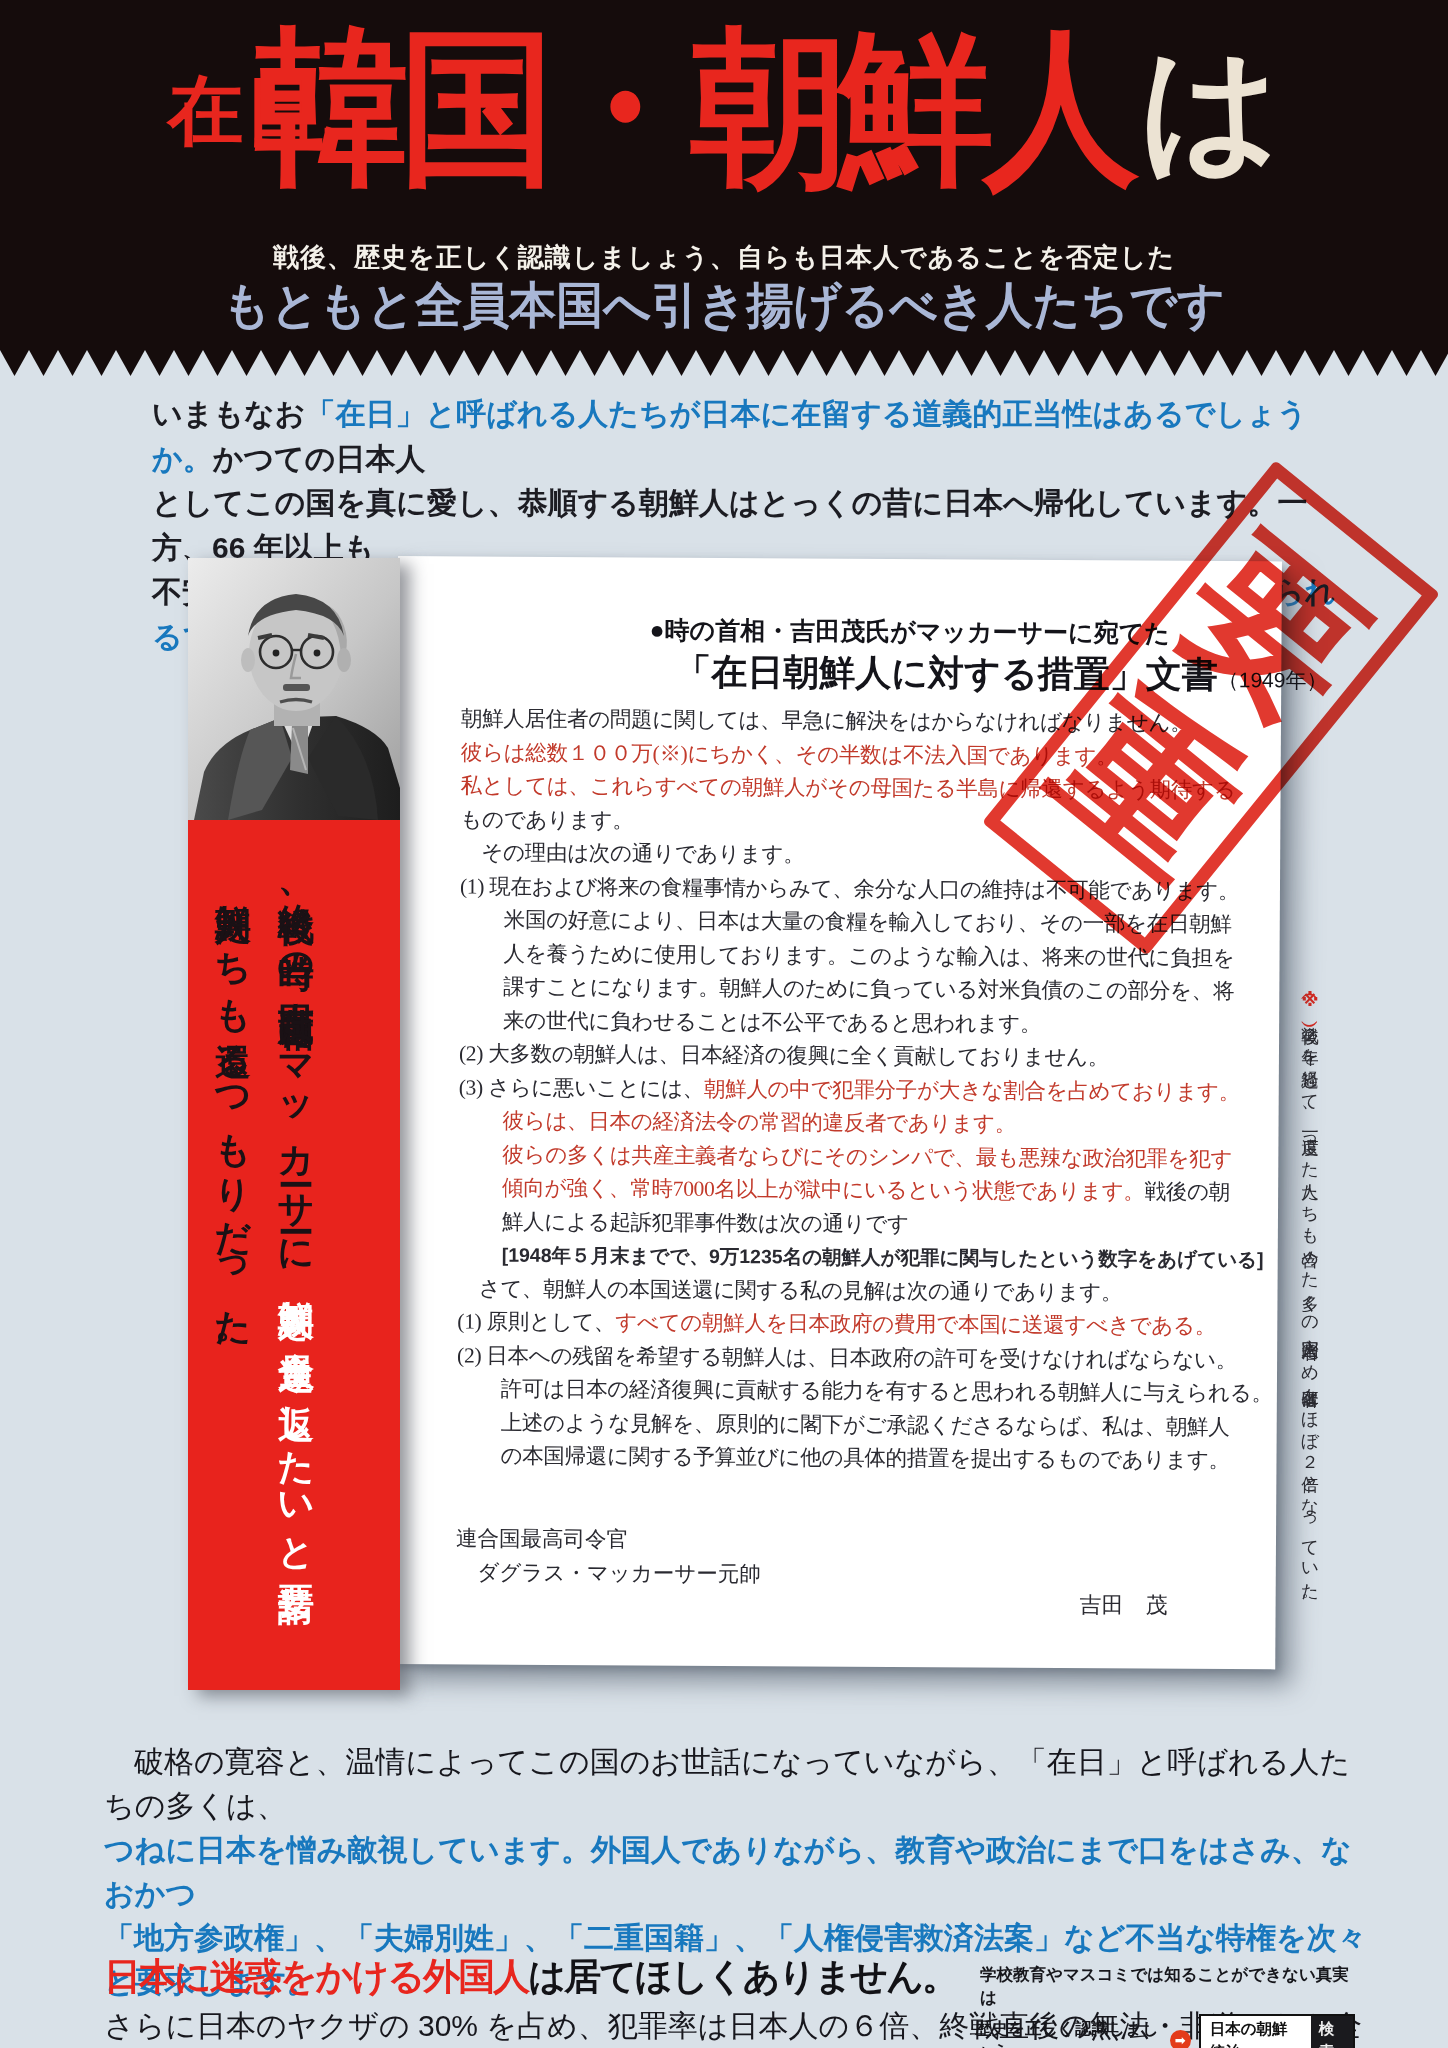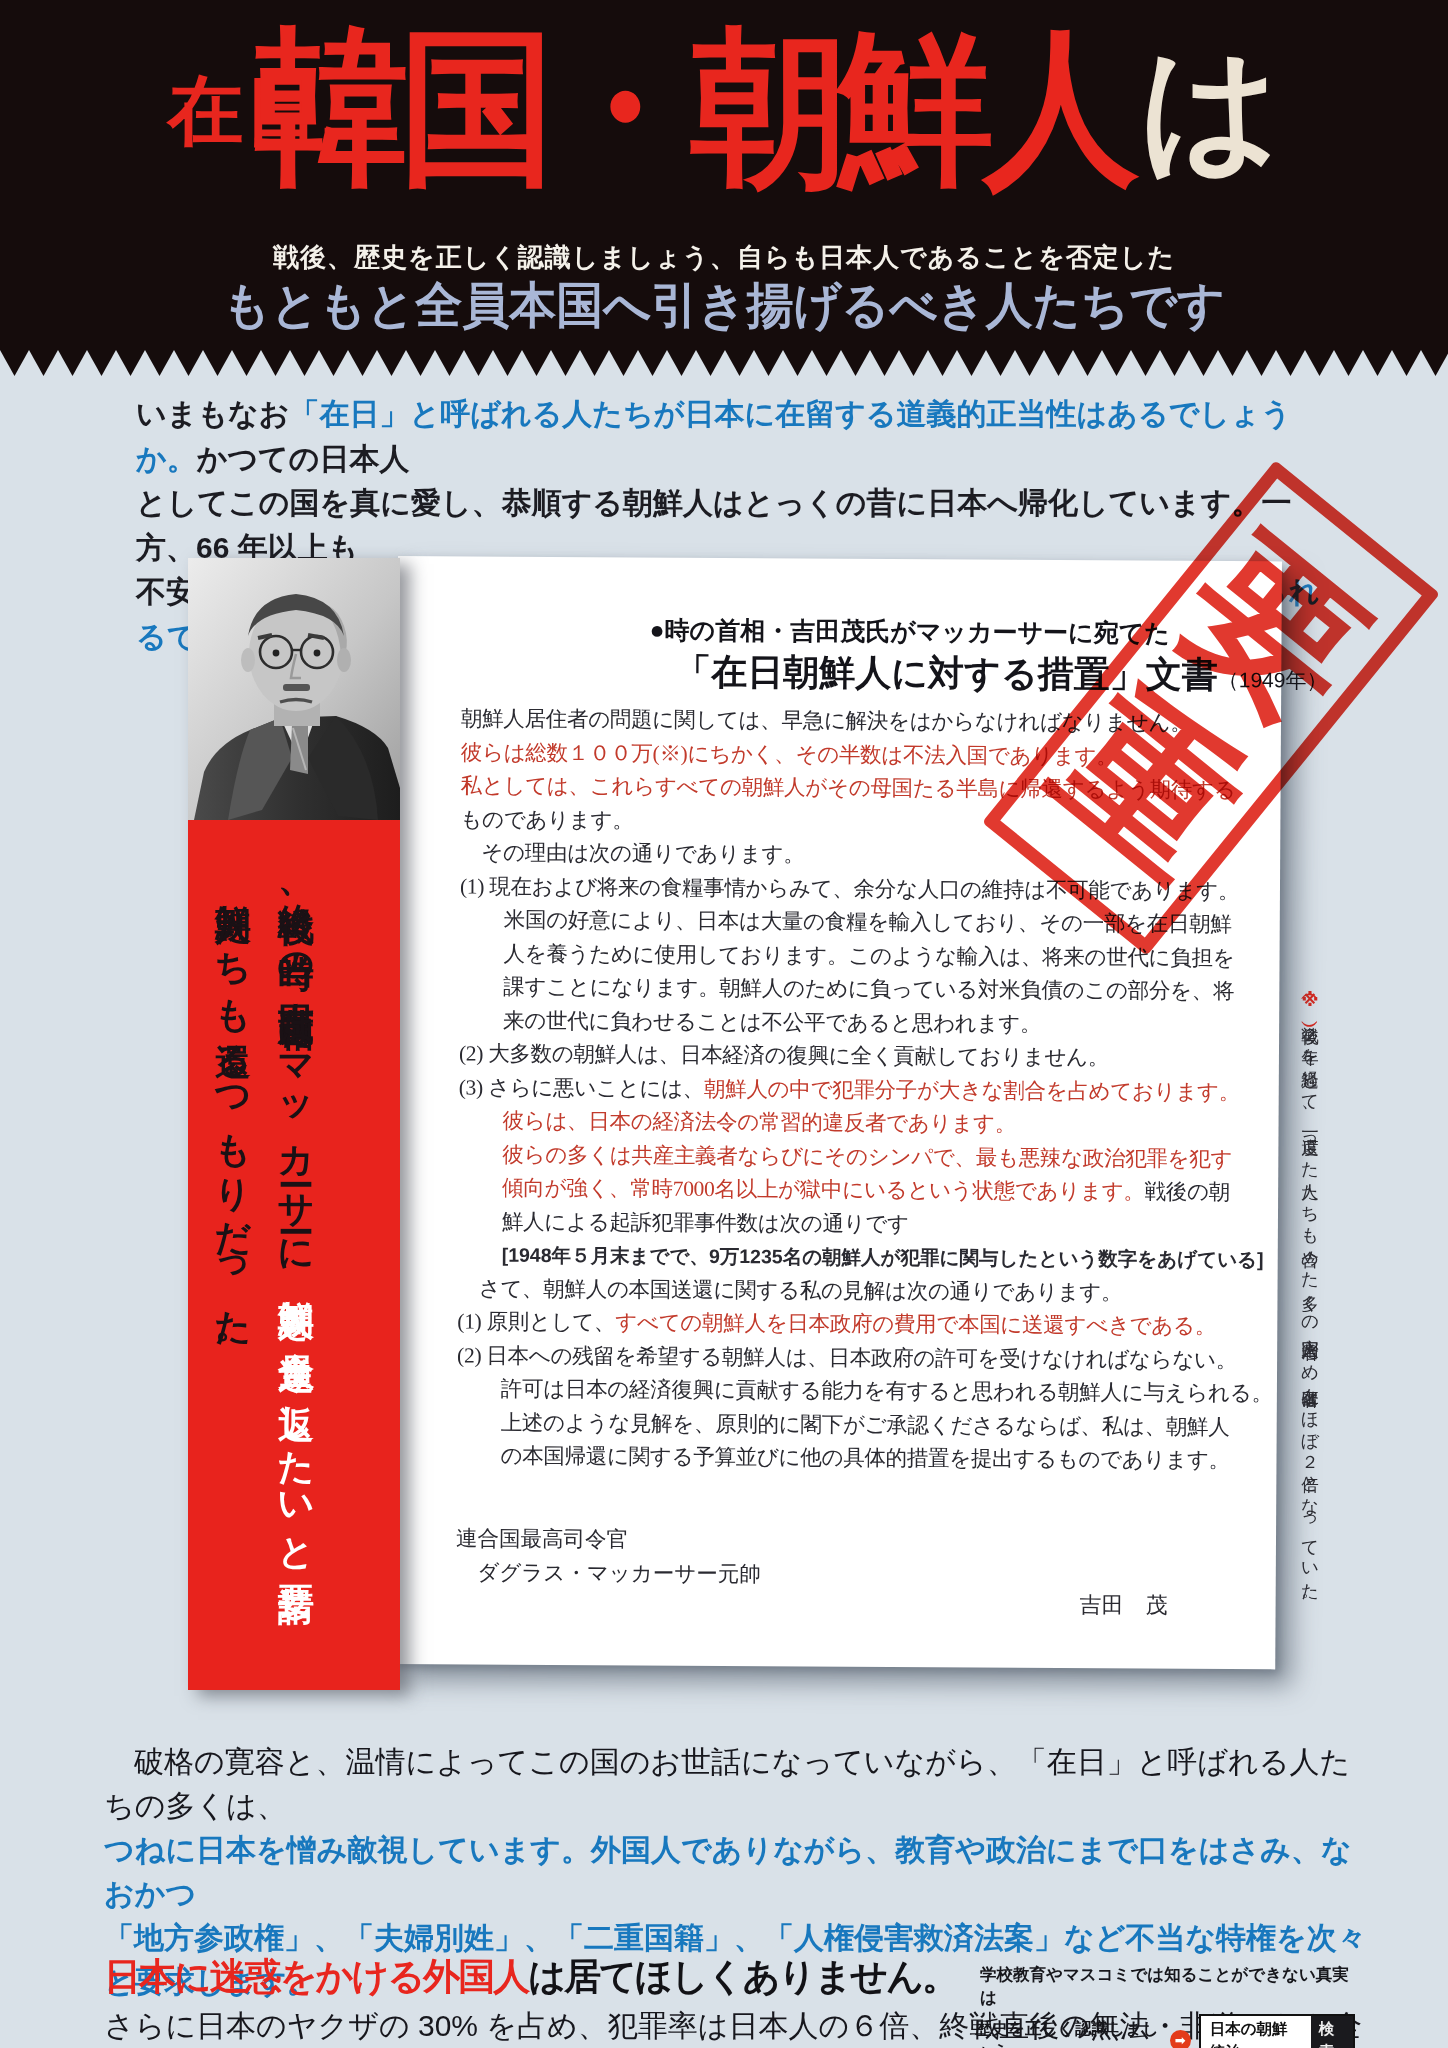--- a/index.html
+++ b/index.html
@@ -11,21 +11,21 @@
   
   .masthead{position:absolute;left:0;top:0;width:1448px;height:350px;background:#150c0c;}
   .title-row{position:absolute;left:50%;top:30px;transform:translateX(-50%);display:flex;align-items:center;white-space:nowrap;}
   .zainichi{width:1em;font-size:76px;line-height:.98;font-weight:900;color:#e8261e;word-break:break-all;margin:6px 10px 0 0;letter-spacing:0;}
   .title-main{font-size:156px;font-weight:900;color:#e8261e;letter-spacing:-10px;line-height:1;transform:scaleY(1.08);}
   .title-wa{font-size:138px;font-weight:600;color:#ece3d3;line-height:1;margin-left:10px;}
   .subtitle{position:absolute;left:0;top:240px;width:100%;text-align:center;font-size:26px;font-weight:700;color:#f4f1ea;letter-spacing:1px;margin:0;}
   .tagline{position:absolute;left:0;top:274px;width:100%;text-align:center;font-size:47px;font-weight:900;color:#a9b7d6;letter-spacing:0;margin:0;transform:scaleY(1.05);}
   .zigzag{position:absolute;left:0;top:350px;width:1448px;height:26px;display:block;}
   
-  .intro{position:absolute;left:136px;top:392px;width:1200px;font-size:30px;line-height:44.5px;font-weight:600;}
+  .intro{position:absolute;left:152px;top:392px;width:1200px;font-size:30px;line-height:44.5px;font-weight:600;}
   .intro .c-k{color:#1c1c22;}
   .intro .c-b{color:#1878be;font-weight:700;}
   
   .paper{
     position:absolute;left:398px;top:556px;width:884px;height:1108px;background:#ffffff;
     transform:rotate(.35deg);transform-origin:top left;
     box-shadow:16px 16px 26px rgba(70,80,95,.55), 4px 4px 8px rgba(70,80,95,.35);
     z-index:1;
   }
   .doc-head1{position:absolute;left:252px;top:56px;margin:0;font-size:25px;font-weight:800;color:#14141a;}

